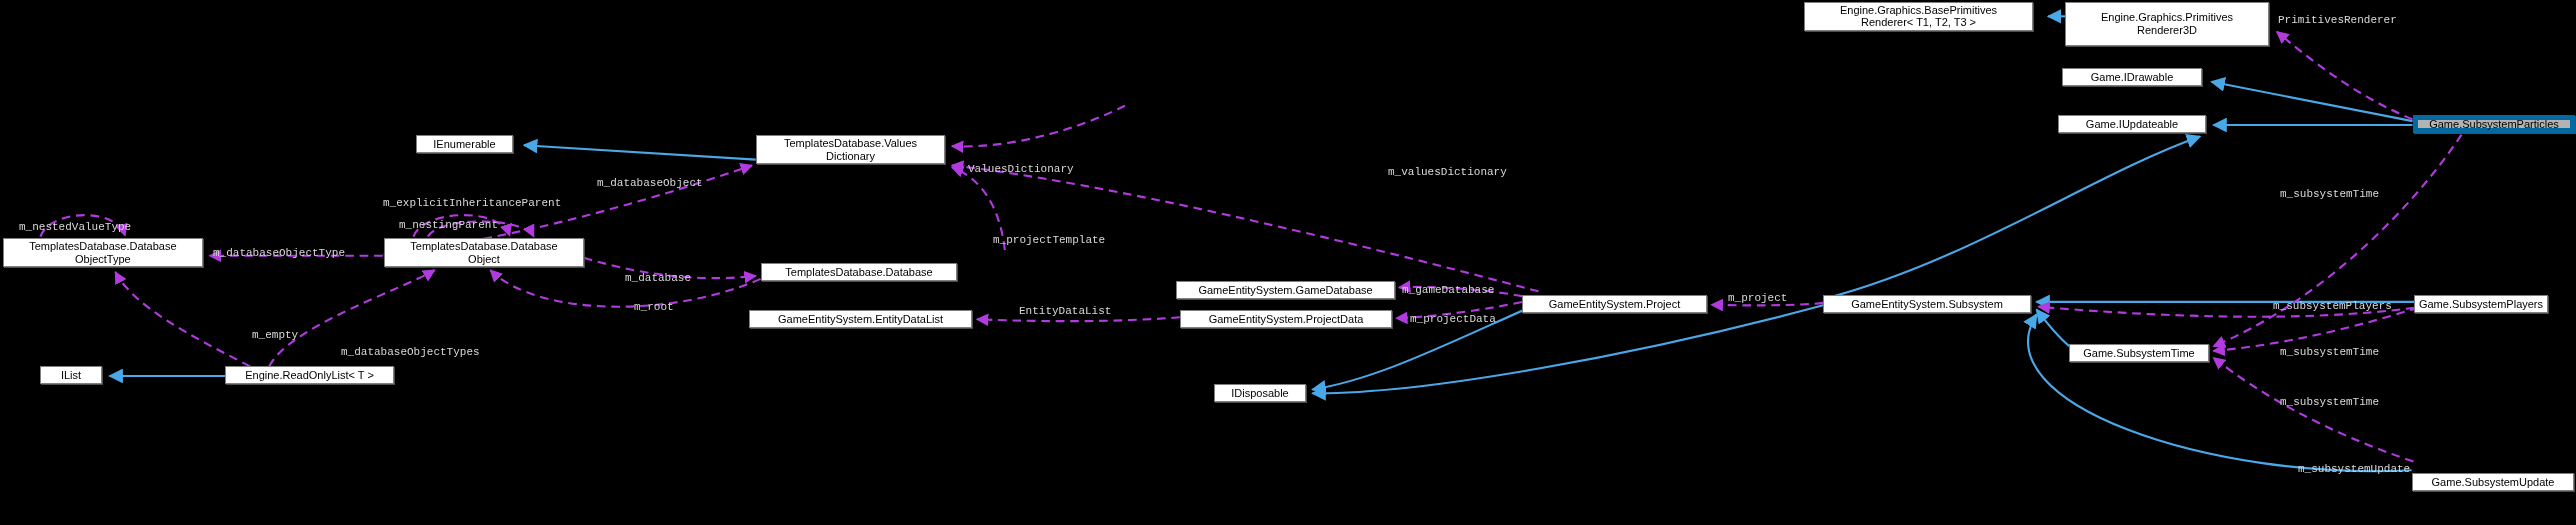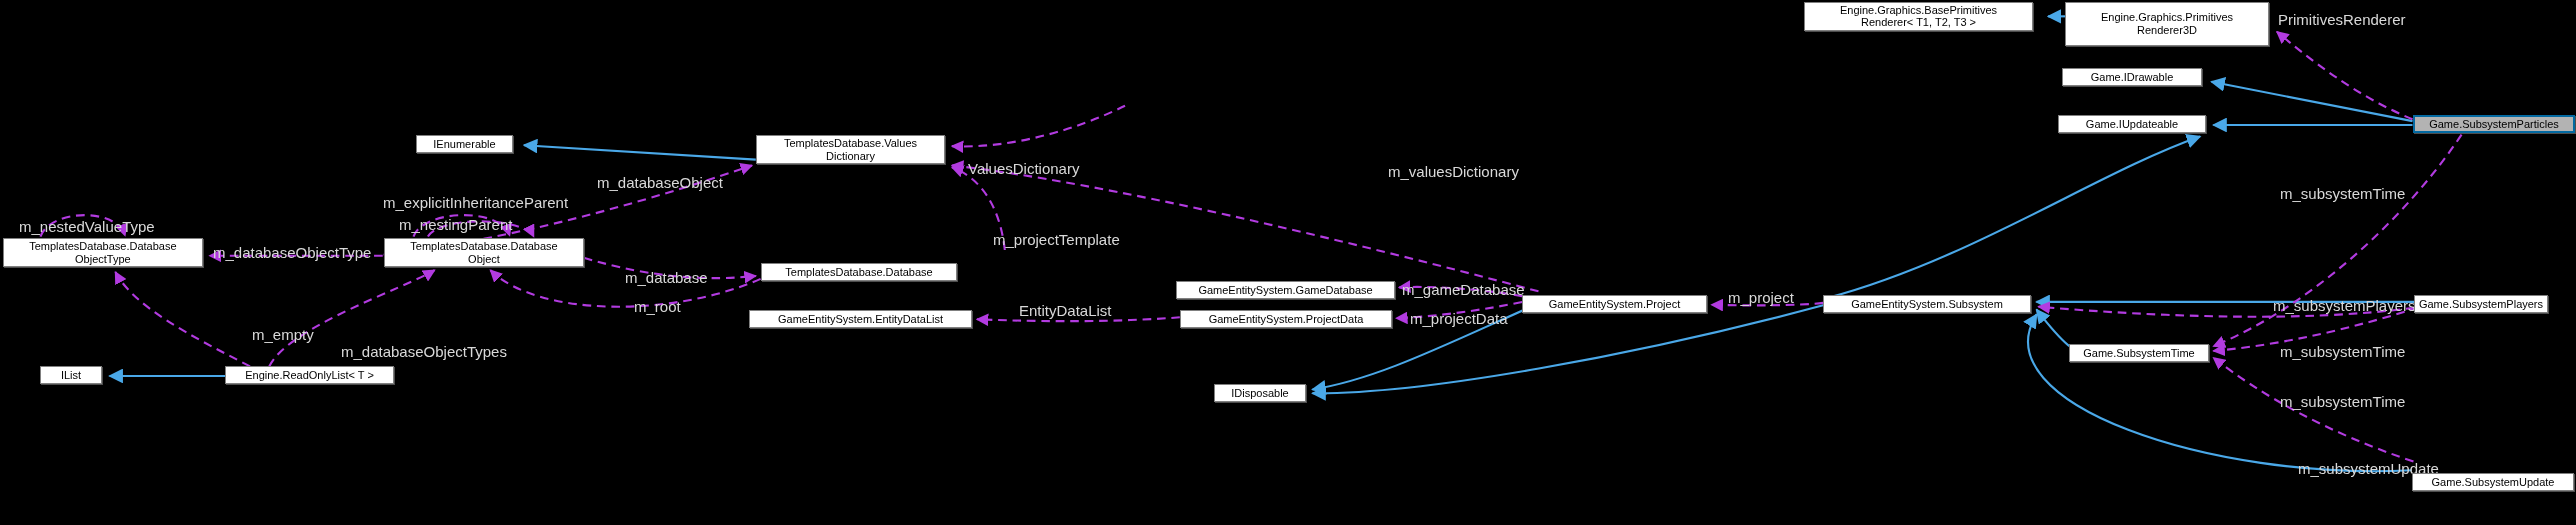--- a/index.html
+++ b/index.html
@@ -35,29 +35,30 @@
     display: flex;
     align-items: center;
     justify-content: center;
     padding: 1px 2.9px;
     white-space: pre-line;
     box-shadow: 1px 1px 0 #4d4d4d;
     z-index: 5;
   }
   .node.current {
     background: #b3b3b3;
-    border: 2px solid #0369a1;
+    border: 5px solid #0369a1;
   }
   .edge-label {
     position: absolute;
     color: #d9d9d9;
-    font-size: 15px;
+    font-size: 11px;
     line-height: 12.5px;
     white-space: nowrap;
     z-index: 4;
+    font-family: Liberation Mono, monospace;
   }
 </style>
 </head>
 <body>
 
 <div id="diagram">
 
   <svg id="edge-layer" viewBox="0 0 2679 546" xmlns="http://www.w3.org/2000/svg">
     <defs>
       <marker id="arrow-blue" viewBox="0 0 10 10" refX="9" refY="5" markerWidth="7" markerHeight="7" orient="auto-start-reverse">

